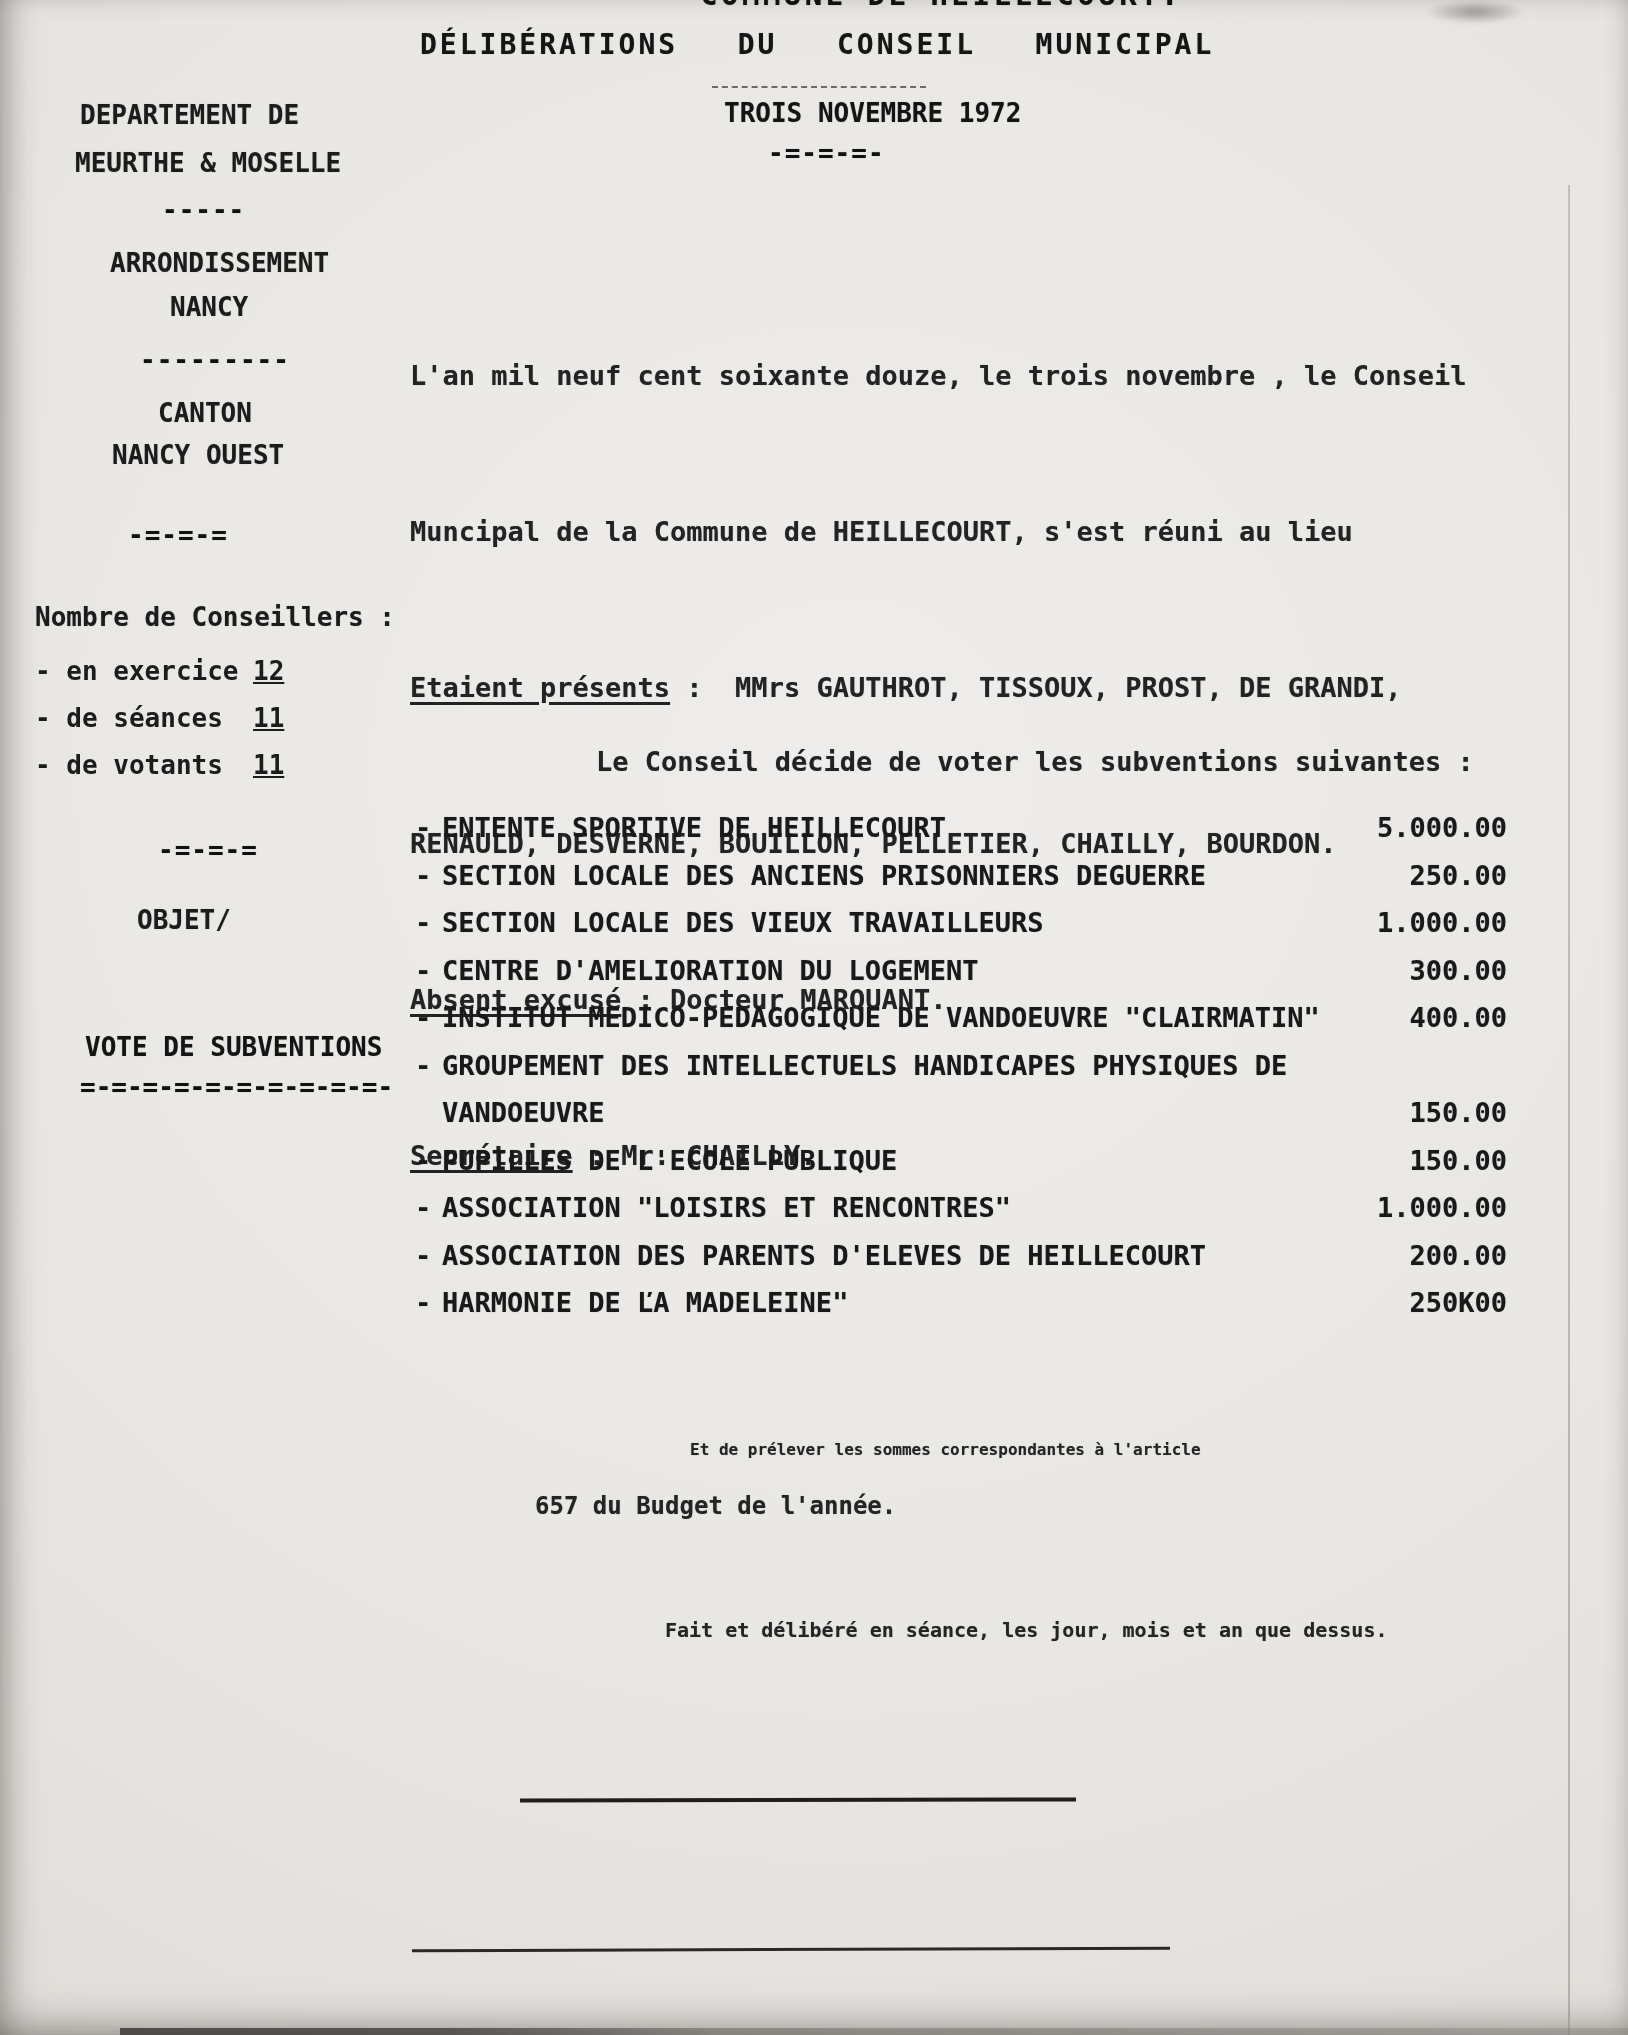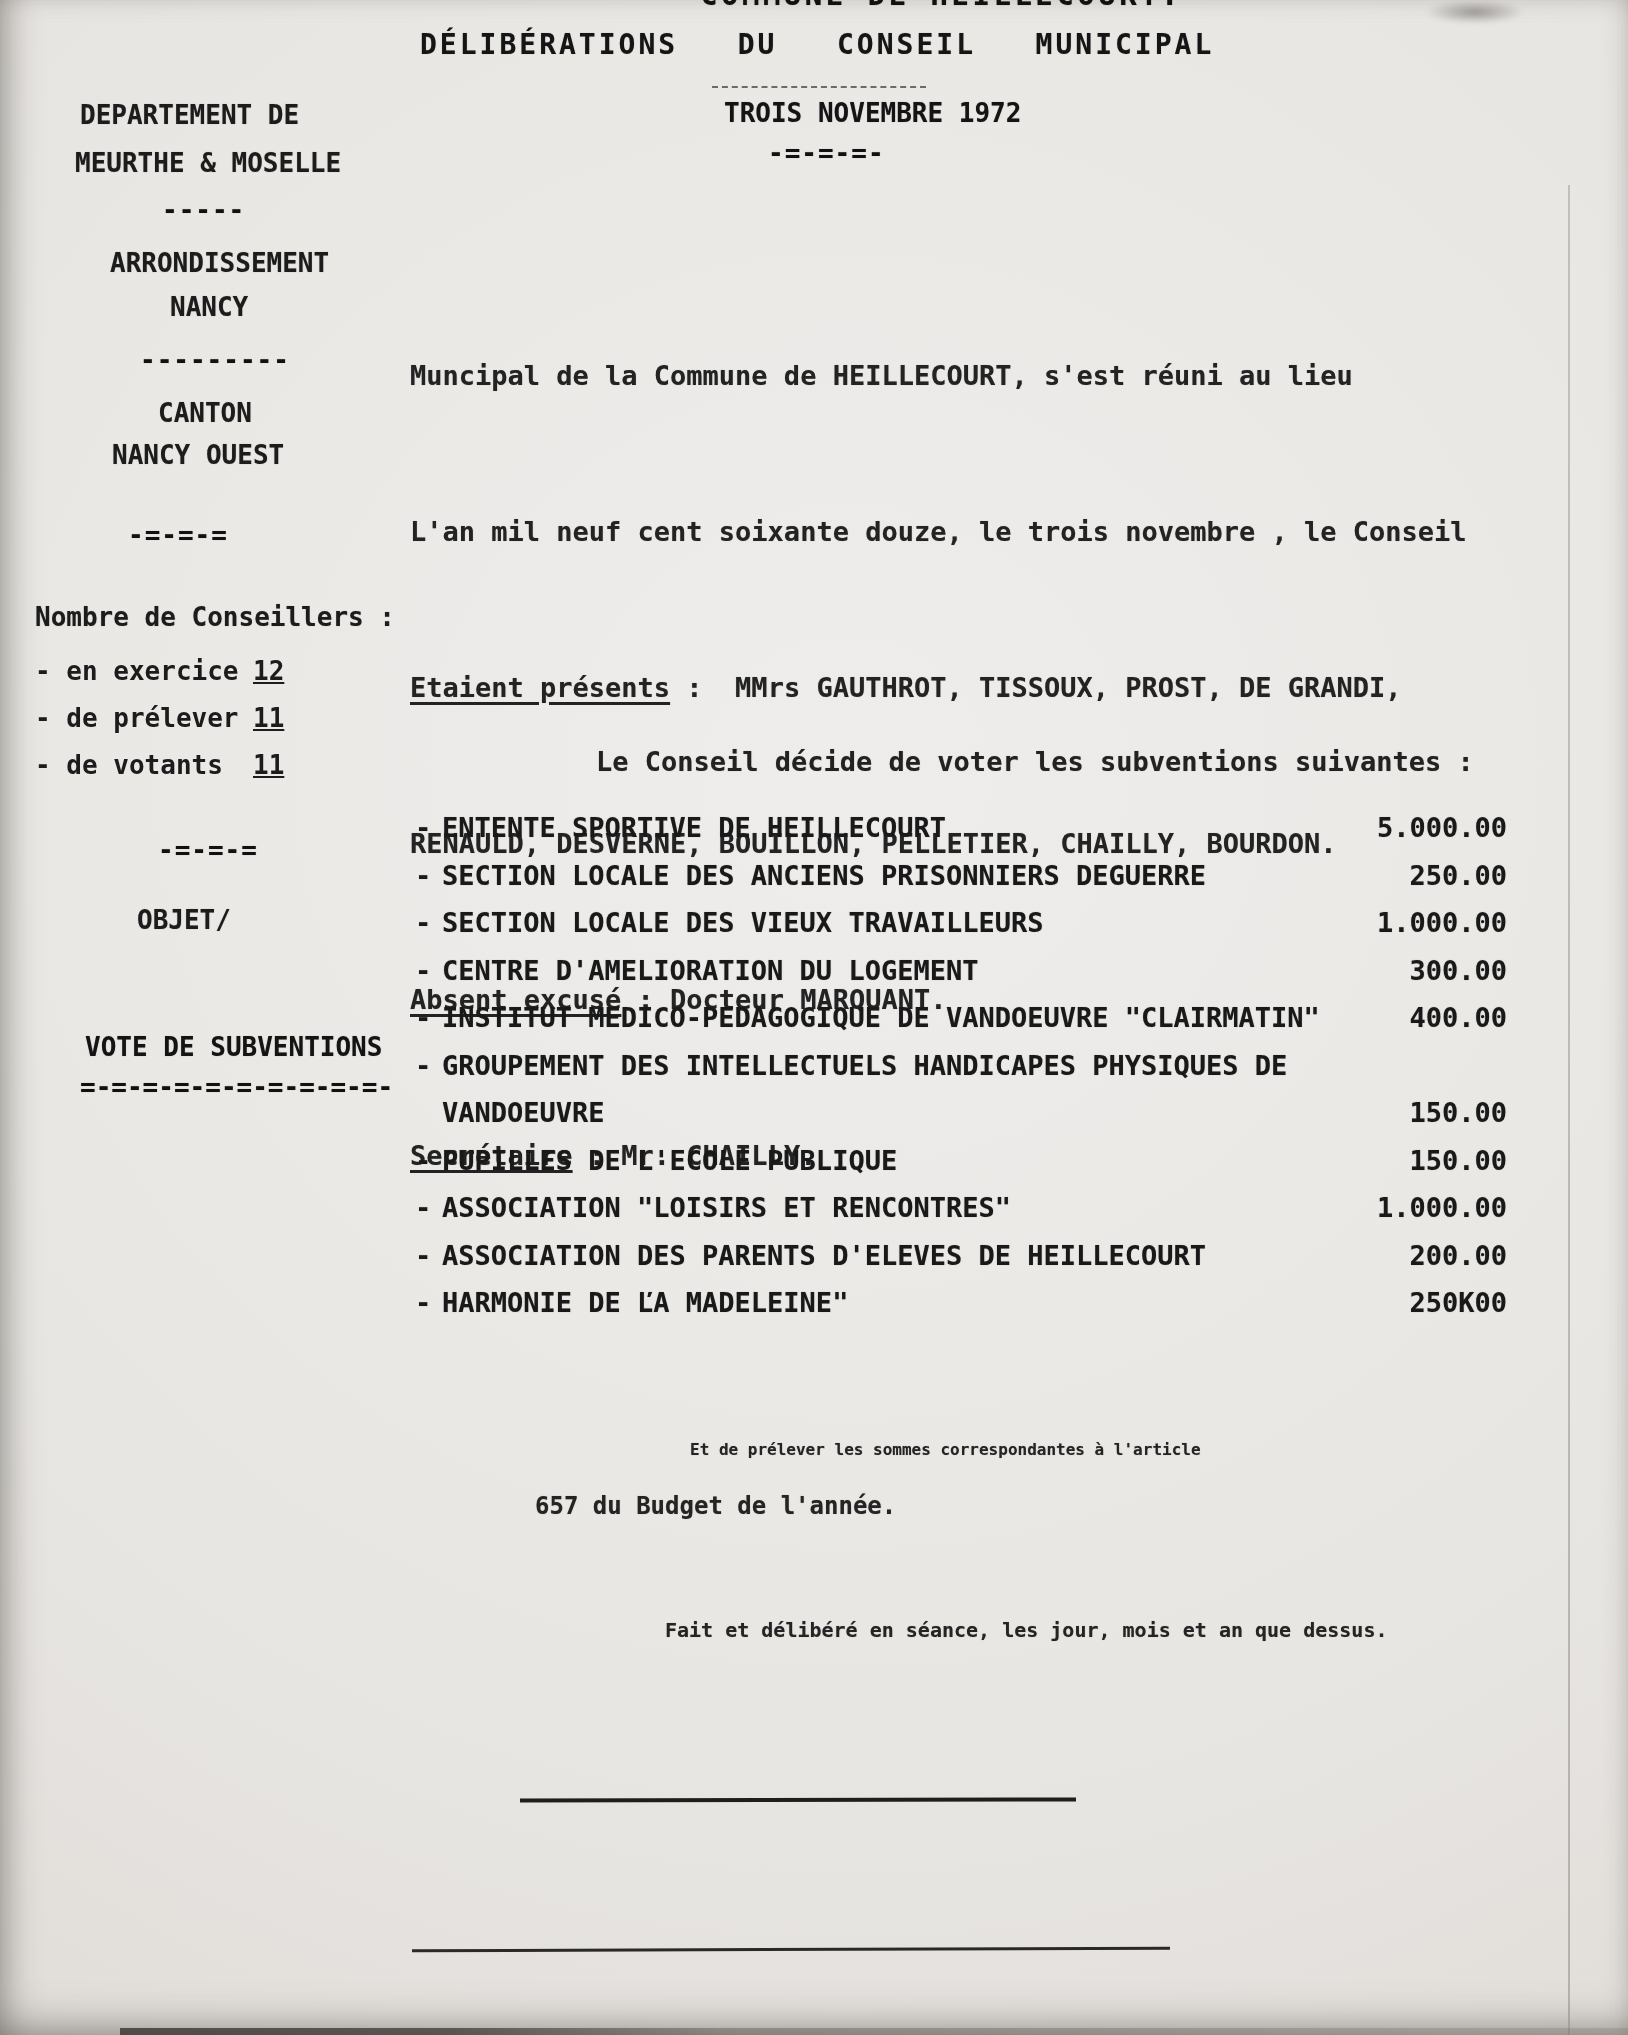--- a/index.html
+++ b/index.html
@@ -79,37 +79,37 @@
   <div class="t sb" style="left:112px;top:440px;">NANCY OUEST</div>
   <div class="t sep" style="left:128px;top:520px;">-=-=-=</div>
 
   <div class="t sb" style="left:35px;top:602px;">Nombre de Conseillers :</div>
   <div class="counters">
     <div class="crow">
       <span>- en exercice</span>
       <span class="cval">12</span>
     </div>
     <div class="crow">
-      <span>- de prélever</span>
+      <span>- de séances</span>
       <span class="cval">11</span>
     </div>
     <div class="crow">
       <span>- de votants</span>
       <span class="cval">11</span>
     </div>
   </div>
 
   <div class="t sep" style="left:158px;top:835px;">-=-=-=</div>
   <div class="t objet">OBJET/</div>
   <div class="t vote">VOTE DE SUBVENTIONS</div>
   <div class="t vote-rule">=-=-=-=-=-=-=-=-=-=-</div>
 
   <div class="intro">
+    <div>L'an mil neuf cent soixante douze, le trois novembre , le Conseil</div>
     <div>Muncipal de la Commune de HEILLECOURT, s'est réuni au lieu</div>
-    <div>L'an mil neuf cent soixante douze, le trois novembre , le Conseil</div>
     <div><span class="u">Etaient présents</span><span> :  MMrs GAUTHROT, TISSOUX, PROST, DE GRANDI,</span></div>
     <div>RENAULD, DESVERNE, BOUILLON, PELLETIER, CHAILLY, BOURDON.</div>
     <div><span class="u">Absent excusé</span><span> : Docteur MARQUANT.</span></div>
     <div><span class="u">Secrétaire</span><span> : Mr. CHAILLY.</span></div>
   </div>
 
   <div class="t heading">Le Conseil décide de voter les subventions suivantes :</div>
 
   <div class="list">
     <div class="row"><span class="blt">-</span><span class="lbl">ENTENTE SPORTIVE DE HEILLECOURT</span><span class="amt">5.000.00</span></div>

